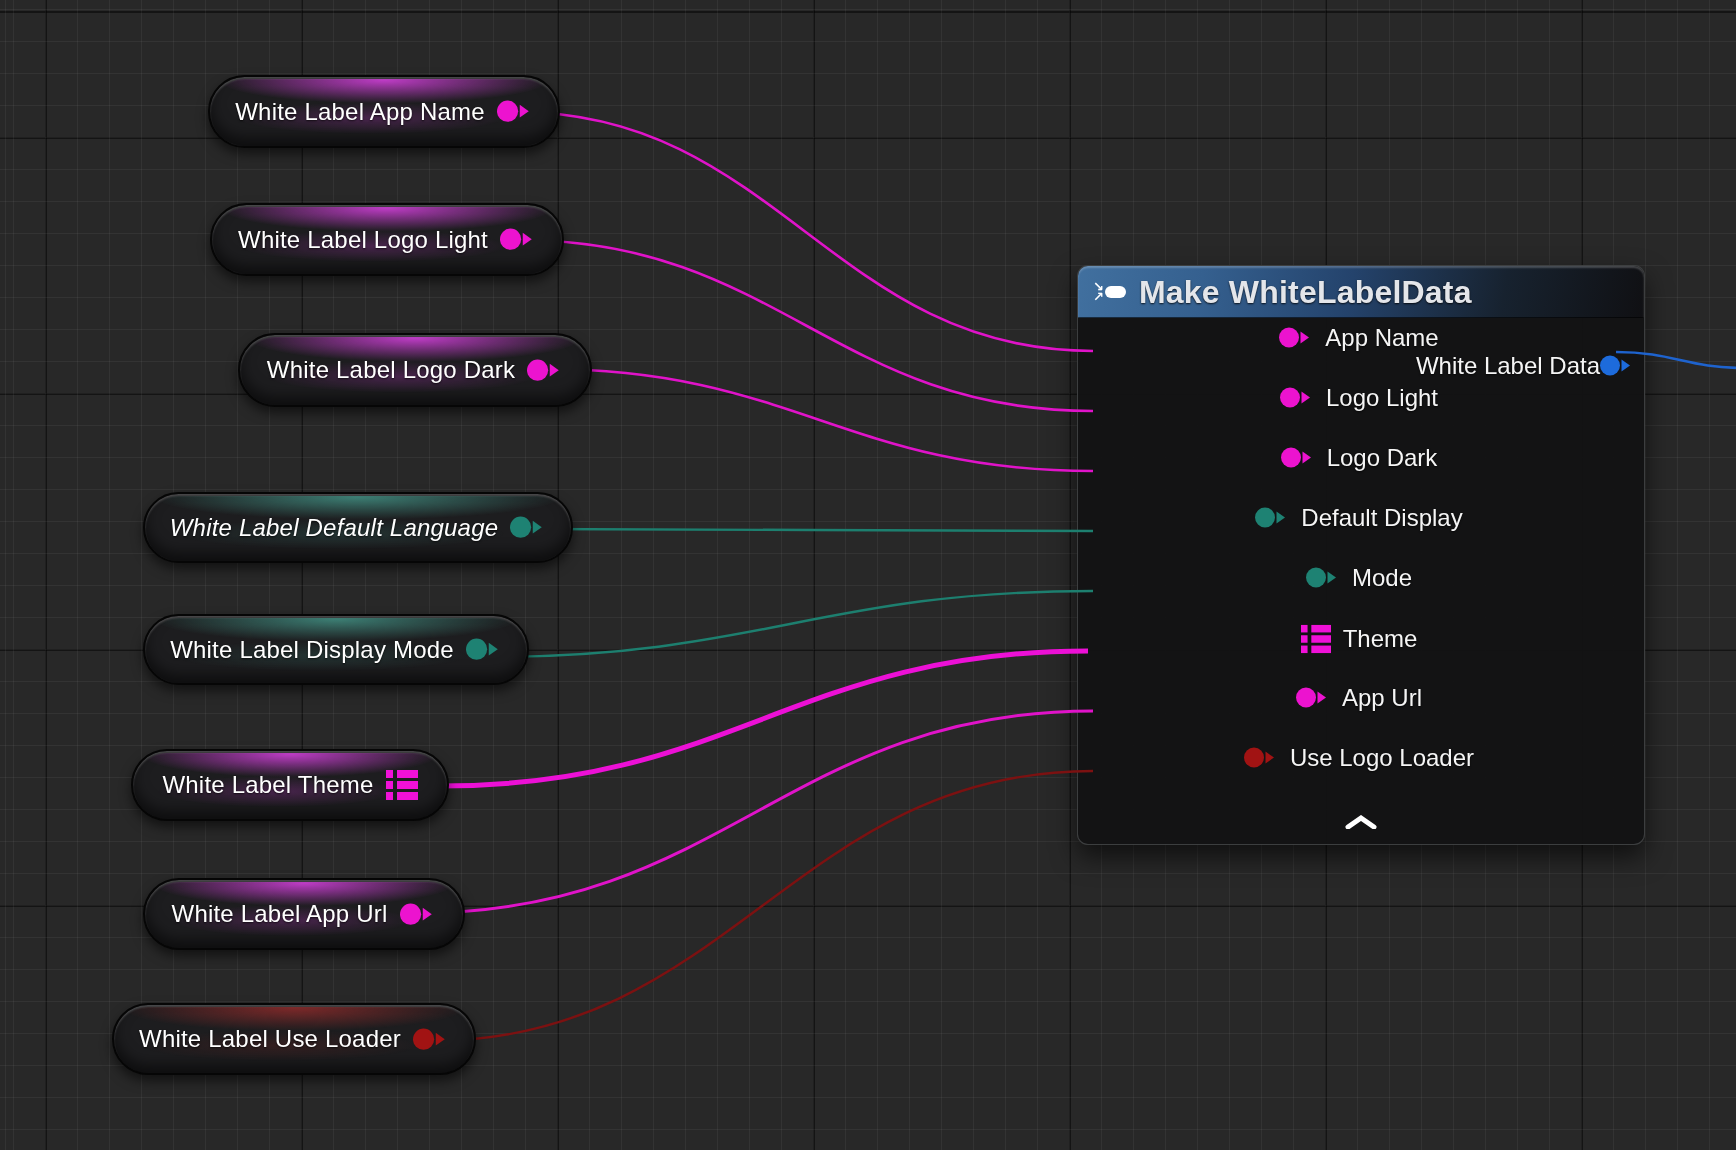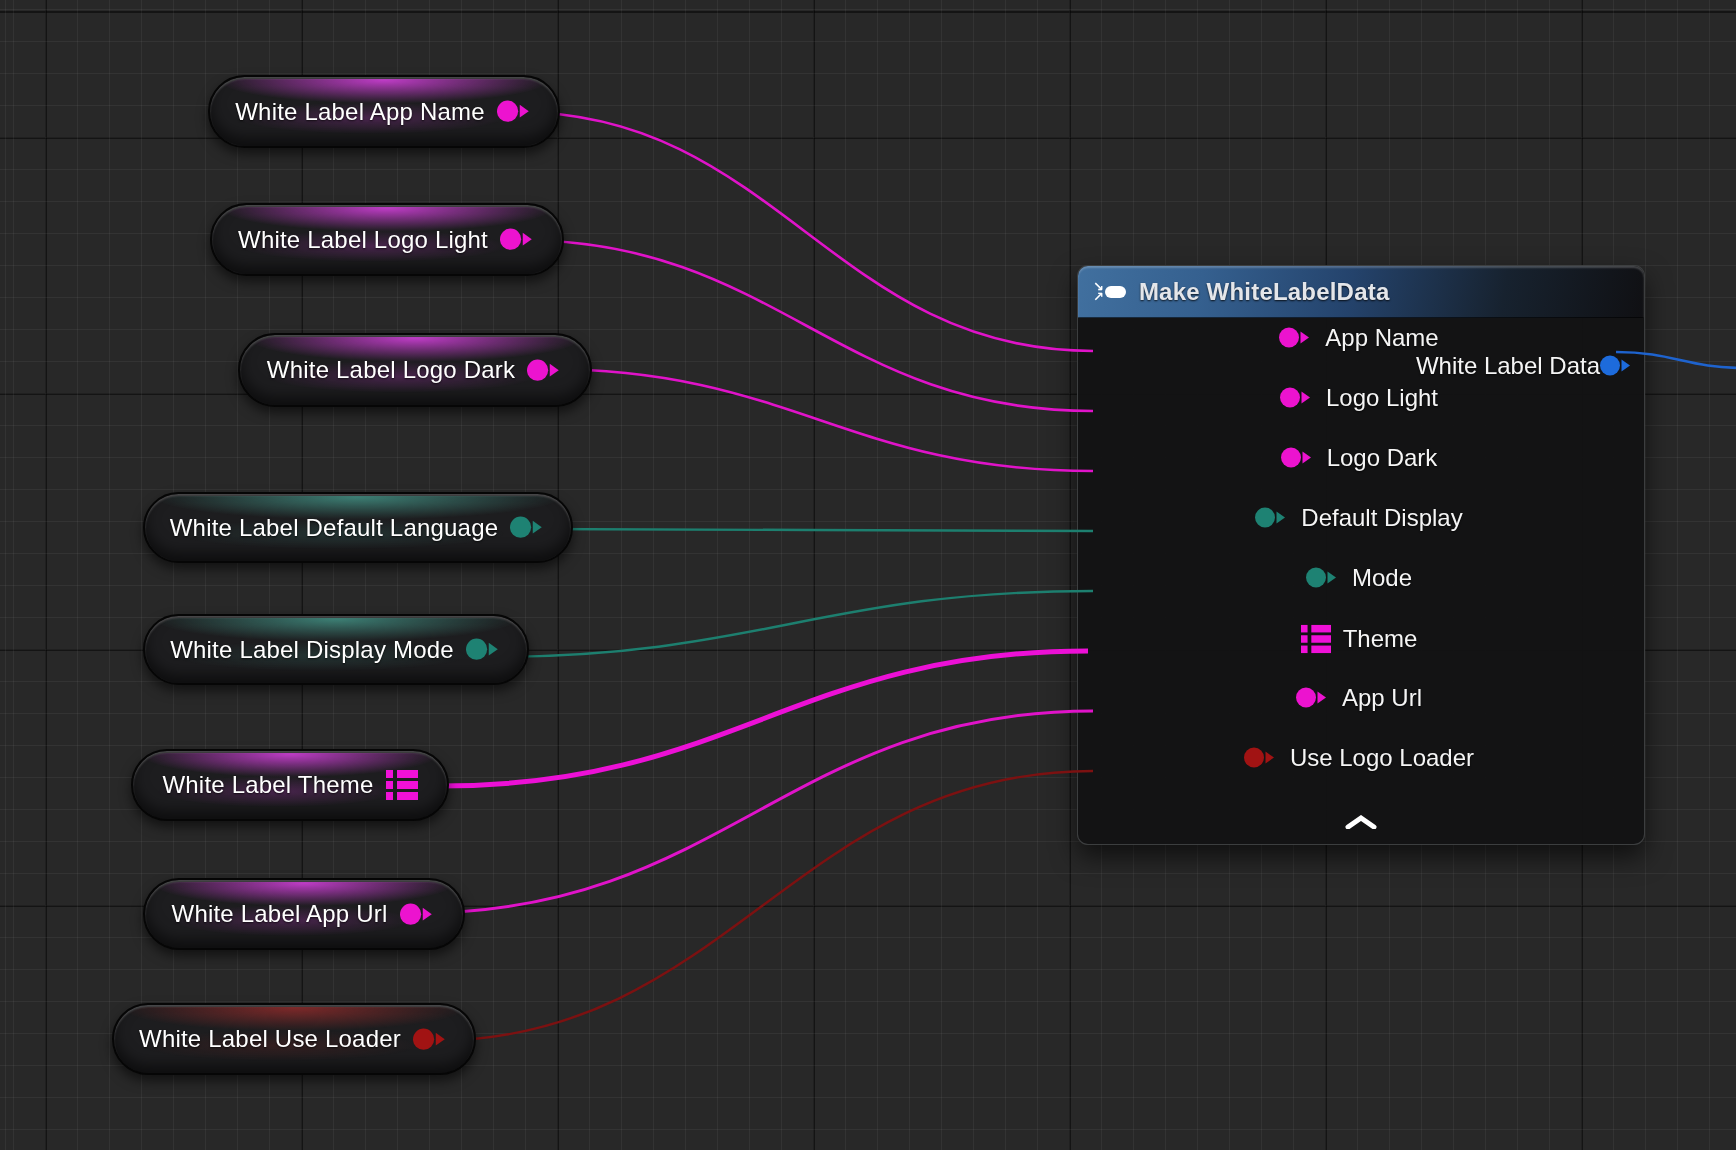--- a/index.html
+++ b/index.html
@@ -47,21 +47,21 @@
   }
   .make-header{
     height:52px;border-radius:10px 10px 0 0;
     background:linear-gradient(100deg,#41709f 0%,#35608f 22%,#24436c 48%,#17222f 75%,#101013 100%);
     box-shadow:inset 0 2px 2px rgba(255,255,255,0.22), inset 0 -1px 0 rgba(0,0,0,0.6);
     display:flex;align-items:center;gap:13px;padding:0 15px;
   }
   .mk-icon{display:flex;align-items:center;gap:1px;}
   .mk-icon .arrows{display:flex;flex-direction:column;color:#fff;font-size:13px;line-height:10px;font-weight:bold;}
   .mk-icon .pill{width:21px;height:12px;background:#fff;border-radius:7px;}
-  .make-title{color:#e4e6ea;font-size:24px;font-weight:bold;letter-spacing:0.2px;text-shadow:0 1px 2px rgba(0,0,0,0.8);white-space:nowrap;}
+  .make-title{color:#e4e6ea;font-size:32px;font-weight:bold;letter-spacing:0.2px;text-shadow:0 1px 2px rgba(0,0,0,0.8);white-space:nowrap;}
   .rows{padding-top:6px;}
   .pin-row{height:60px;display:flex;align-items:center;padding:0 10px 0 6px;flex-direction:column;}
   .in-group{display:flex;align-items:center;gap:12px;}
   .out-group{display:flex;align-items:center;margin-left:auto;}
   .pin-label{color:#f5f5f5;font-size:24px;white-space:nowrap;text-shadow:0 1px 2px rgba(0,0,0,0.7);}
   .collapse-btn{
     position:absolute;left:50%;bottom:8px;transform:translateX(-50%);
     background:none;border:none;padding:4px 10px;cursor:pointer;display:block;
   }
 </style>
@@ -202,21 +202,21 @@
         </svg>
       </div>
       <div class="var-node" style="left: 238px; top: 333px; width: 354px; height: 74px; --glow1: rgba(198,62,206,0.95); --glow2: rgba(171,52,180,0.30);">
         <span class="glow"></span>
     <span class="vlabel">White Label Logo Dark</span>
     <svg class="vpin" width="36" height="22.32" viewBox="0 0 34 21">
     <circle cx="10" cy="10.5" r="10" fill="#EC13CF"></circle>
     <path d="M21.5 4.5 L30 10.5 L21.5 16.5 Z" fill="#EC13CF"></path>
         </svg>
       </div>
-      <div class="var-node" style="left: 143px; top: 492px; width: 430px; height: 71px; --glow1: rgba(62,131,120,0.95); --glow2: rgba(52,112,103,0.28);">
+      <div class="var-node" style="left: 143px; top: 492px; width: 430px; height: 71px; font-style: italic; --glow1: rgba(62,131,120,0.95); --glow2: rgba(52,112,103,0.28);">
         <span class="glow"></span>
     <span class="vlabel">White Label Default Language</span>
     <svg class="vpin" width="36" height="22.32" viewBox="0 0 34 21">
     <circle cx="10" cy="10.5" r="10" fill="#1E8273"></circle>
     <path d="M21.5 4.5 L30 10.5 L21.5 16.5 Z" fill="#1E8273"></path>
         </svg>
       </div>
       <div class="var-node" style="left: 143px; top: 614px; width: 386px; height: 71px; align-items: center; --glow1: rgba(62,131,120,0.95); --glow2: rgba(52,112,103,0.28);">
         <span class="glow"></span>
     <span class="vlabel">White Label Display Mode</span>

